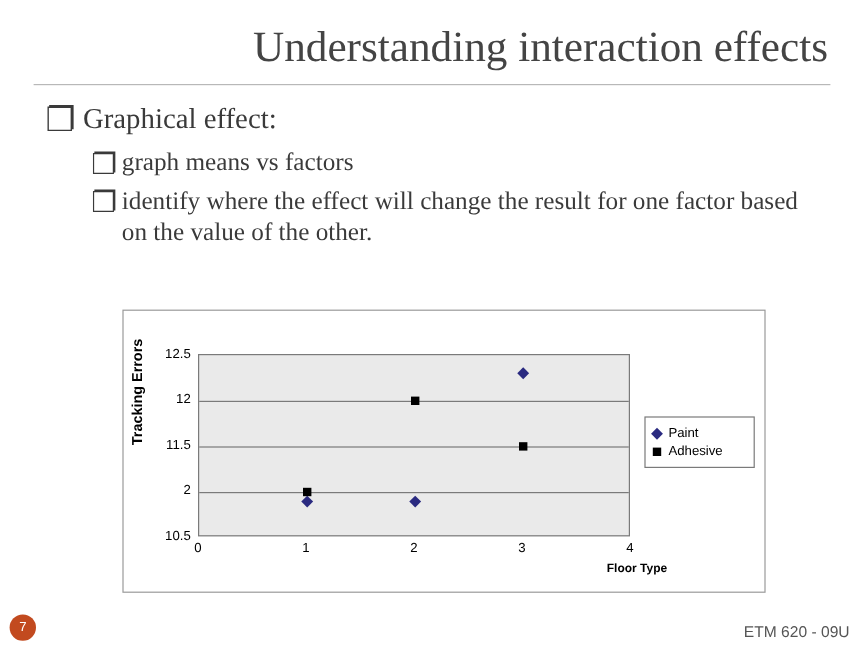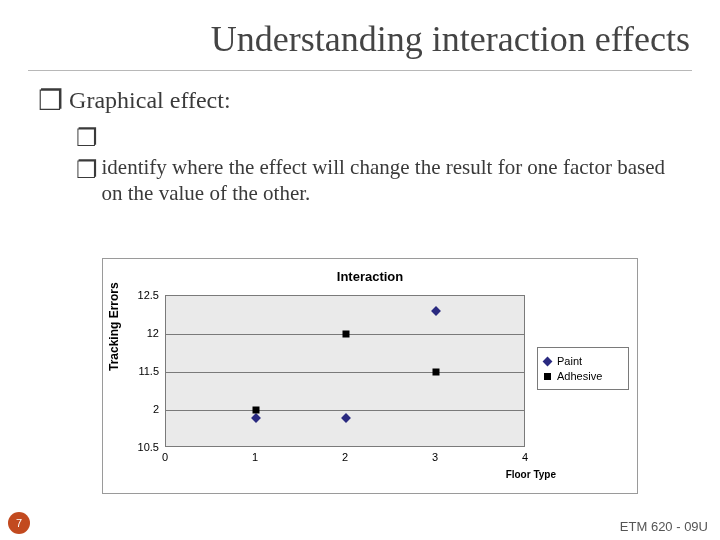--- a/index.html
+++ b/index.html
@@ -208,30 +208,30 @@
 <hr class="rule">
 
 <div class="body-region">
   <div class="bullet-l1">
     <span class="glyph">❐</span>
     <span>Graphical effect:</span>
   </div>
   <div class="sub">
     <div class="bullet-l2">
       <span class="glyph">❐</span>
+      <span>graph means vs factors</span>
     </div>
     <div class="bullet-l2">
       <span class="glyph">❐</span>
       <span>identify where the effect will change the result for one factor based on the value of the other.</span>
     </div>
   </div>
 </div>
 
 <div class="chart-region">
-  <div class="chart-title">Interaction</div>
   <div class="ylabel">Tracking Errors</div>
   <div class="xlabel">Floor Type</div>
 
   <div class="plot-area" id="plot">
       <div class="grid-h" style="top: 114px;"></div>
       <div class="grid-h" style="top: 76px;"></div>
       <div class="grid-h" style="top: 38px;"></div>
       <div class="pt pt-d" style="left: 90px; top: 121.6px;"></div>
       <div class="pt pt-d" style="left: 180px; top: 121.6px;"></div>
       <div class="pt pt-d" style="left: 270px; top: 15.2px;"></div>

